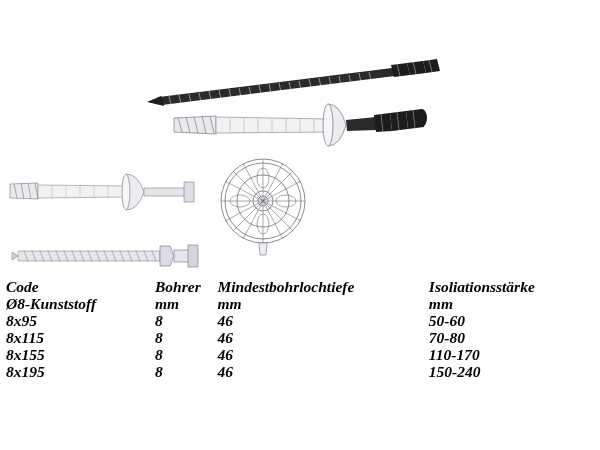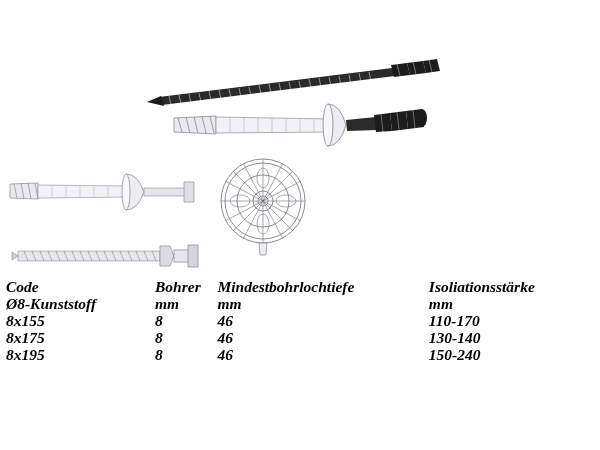--- a/index.html
+++ b/index.html
@@ -299,30 +299,36 @@
           <td class="col-iso">Isoliationsstärke</td>
         </tr>
         <tr class="hdr">
           <td class="col-code unit">Ø8-Kunststoff</td>
           <td class="col-bohrer unit">mm</td>
           <td class="col-tiefe unit">mm</td>
           <td class="col-iso unit">mm</td>
         </tr>
 
         <tr>
+          <td class="col-code rowcell">8x95</td>
+          <td class="col-bohrer rowcell">8</td>
+          <td class="col-tiefe rowcell">46</td>
+          <td class="col-iso rowcell iso-cell">50-60</td>
+        </tr>
+        <tr>
+          <td class="col-code rowcell">8x115</td>
+          <td class="col-bohrer rowcell">8</td>
+          <td class="col-tiefe rowcell">46</td>
+          <td class="col-iso rowcell iso-cell">70-80</td>
+        </tr>
+        <tr>
           <td class="col-code rowcell">8x155</td>
           <td class="col-bohrer rowcell">8</td>
           <td class="col-tiefe rowcell">46</td>
           <td class="col-iso rowcell iso-cell">110-170</td>
-        </tr>
-        <tr>
-          <td class="col-code rowcell">8x175</td>
-          <td class="col-bohrer rowcell">8</td>
-          <td class="col-tiefe rowcell">46</td>
-          <td class="col-iso rowcell iso-cell">130-140</td>
         </tr>
         <tr>
           <td class="col-code rowcell">8x195</td>
           <td class="col-bohrer rowcell">8</td>
           <td class="col-tiefe rowcell">46</td>
           <td class="col-iso rowcell iso-cell">150-240</td>
         </tr>
       </tbody>
     </table>
   </div>

